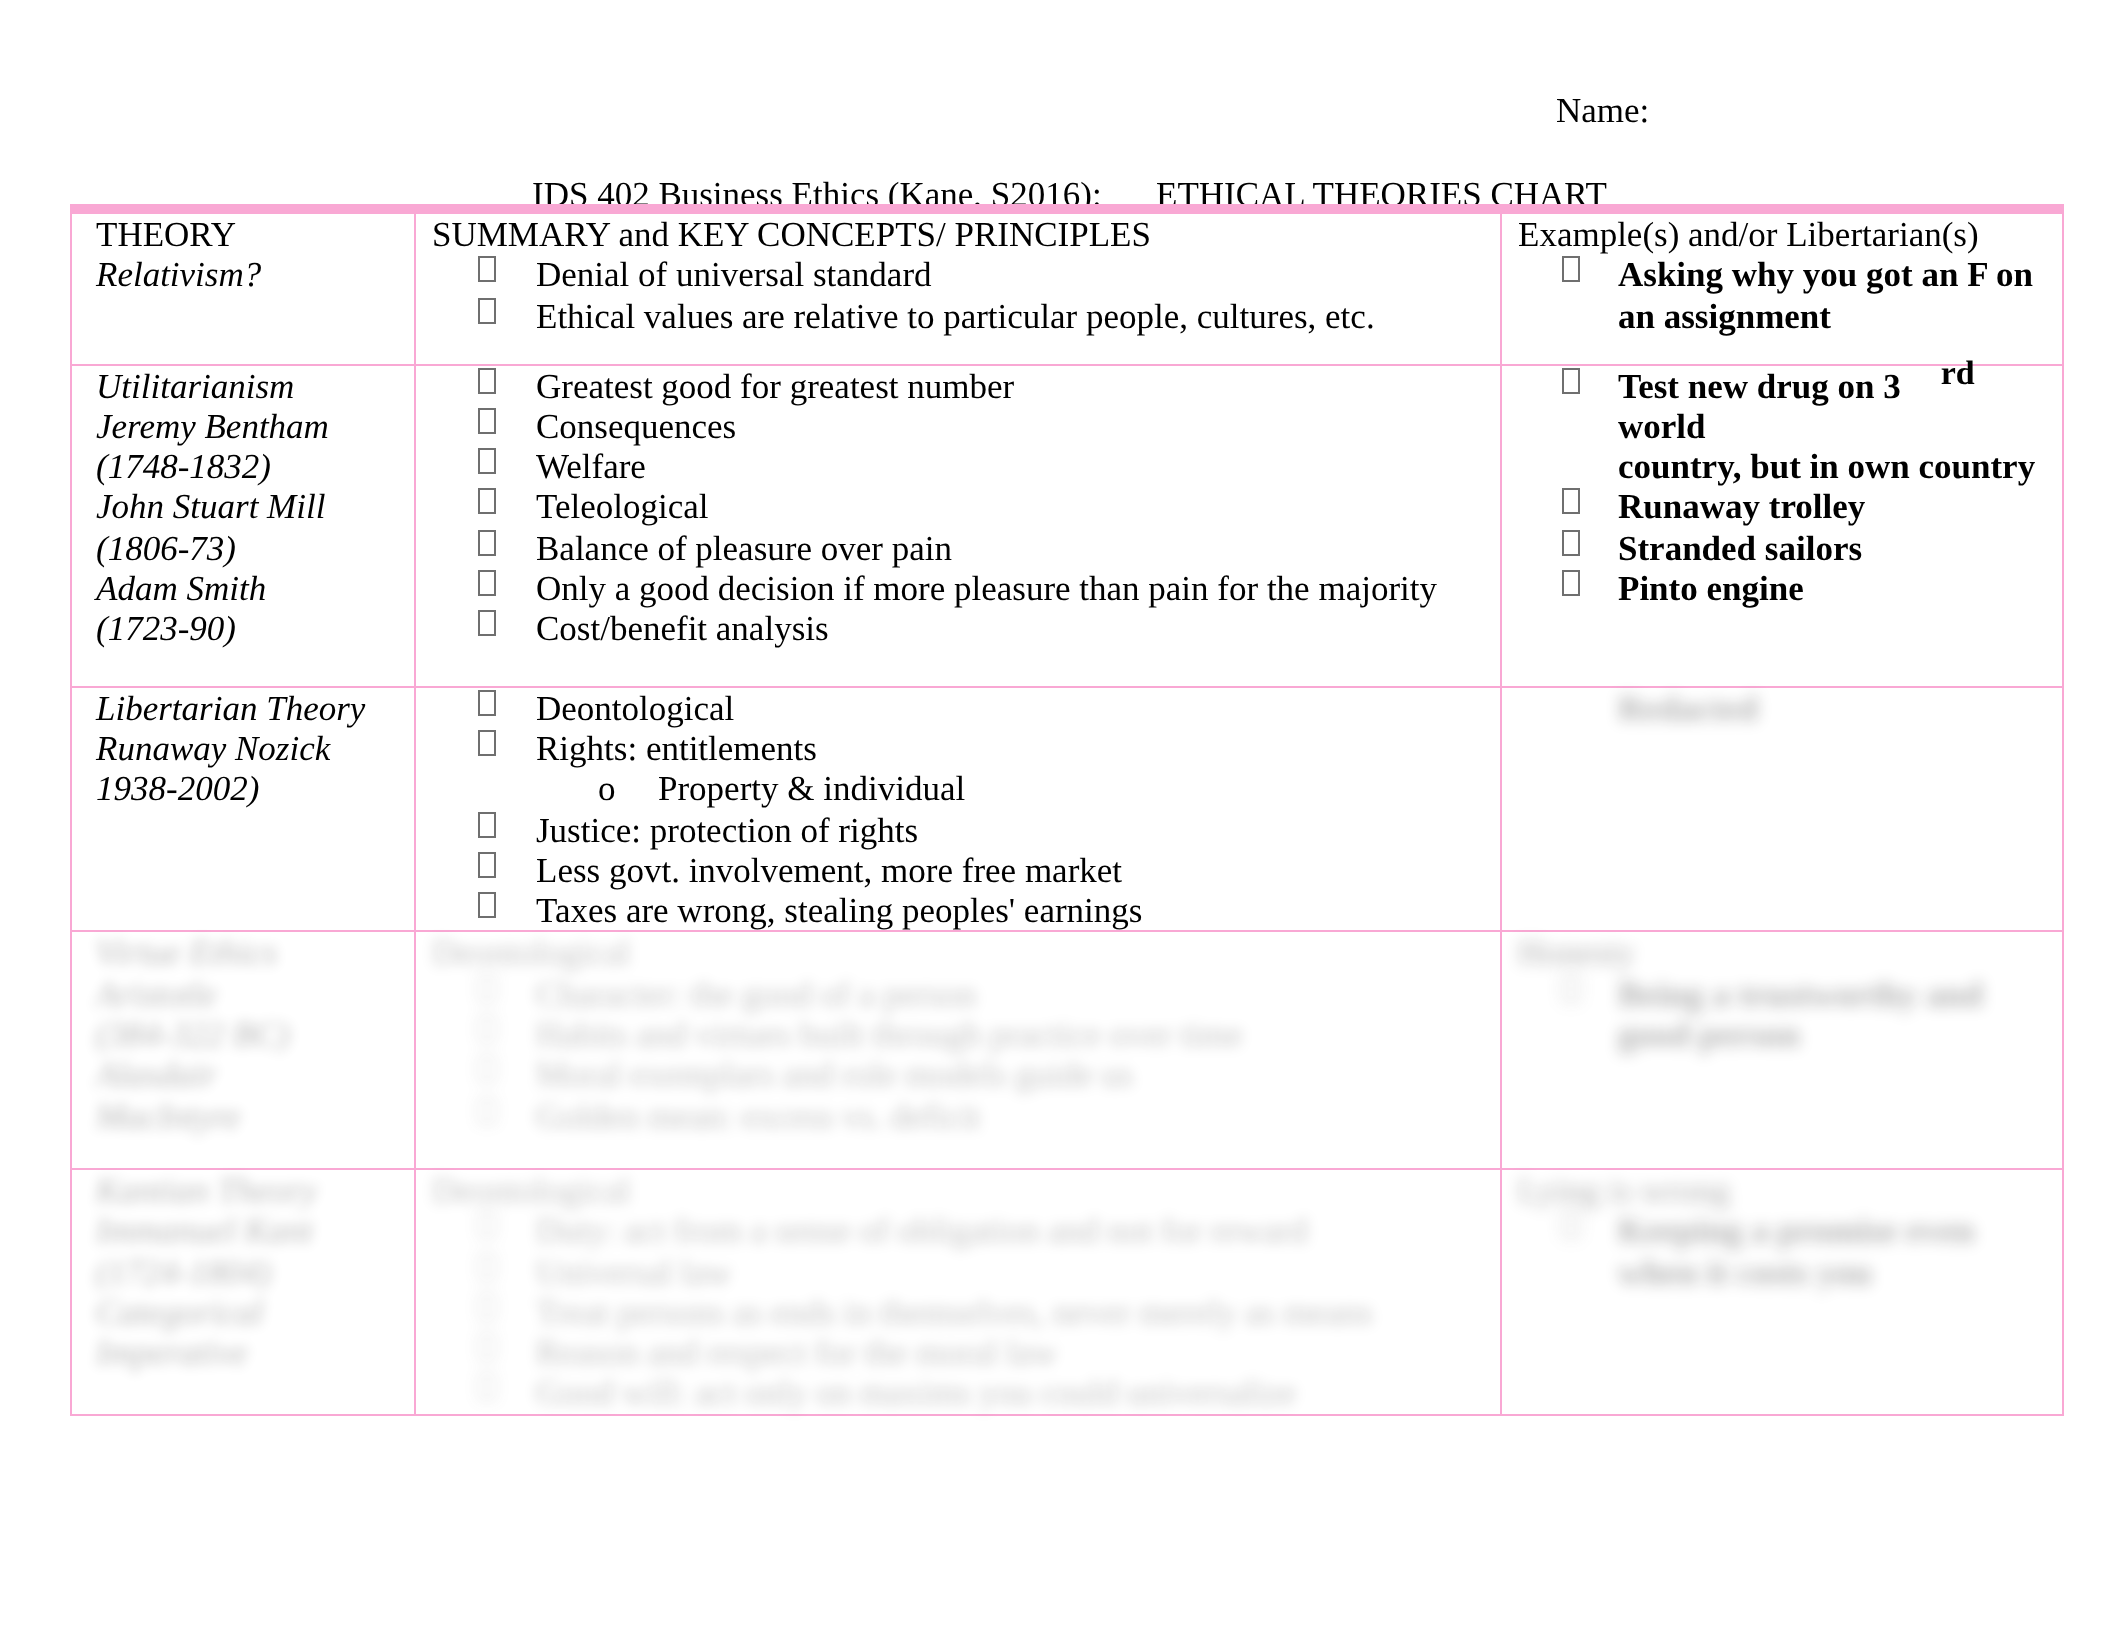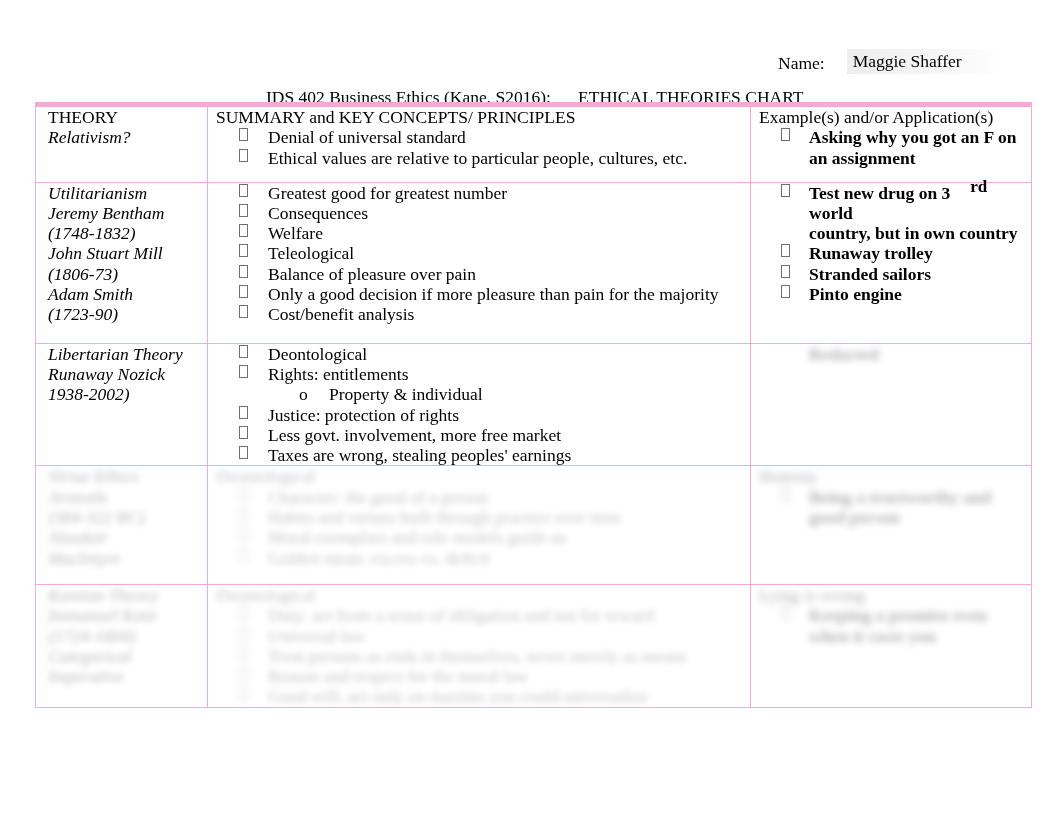--- a/index.html
+++ b/index.html
@@ -26,21 +26,21 @@
 
   
   .name-line {
     position: absolute;
     left: 0;
     top: 44px;
     width: 1062px;
     height: 30px;
     display: flex;
     justify-content: flex-start;
-    align-items: flex-end;
+    align-items: flex-start;
     padding-left: 778px;
     box-sizing: border-box;
   }
   .name-label {
     font-size: 17.5px;
     line-height: 22px;
     white-space: pre;
   }
   .name-field {
     margin-left: 22px;
@@ -189,21 +189,20 @@
     color: #111;
   }
 </style>
 </head>
 <body>
 
 <div class="page">
 
   <div class="name-line">
     <span class="name-label">Name:</span>
-    <span class="name-field">Maggie Shaffer</span>
   </div>
 
   <div class="doc-title">
     <span class="t-course">IDS 402 Business Ethics (Kane, S2016):</span>
     <span class="t-chart">ETHICAL THEORIES CHART</span>
   </div>
 
   <table class="chart">
     <colgroup>
       <col class="c-theory">
@@ -230,21 +229,21 @@
               </li>
               <li>
                 <span class="bullet"></span>
                 <span>Ethical values are relative to particular people, cultures, etc.</span>
               </li>
             </ul>
           </div>
         </td>
         <td>
           <div class="cell c-ex">
-            <div class="colhead">Example(s) and/or Application(s)</div>
+            <div class="colhead">Example(s) and/or Libertarian(s)</div>
             <ul class="bl ex">
               <li>
                 <span class="bullet"></span>
                 <span>Asking why you got an F on an assignment</span>
               </li>
             </ul>
           </div>
         </td>
       </tr>
 

